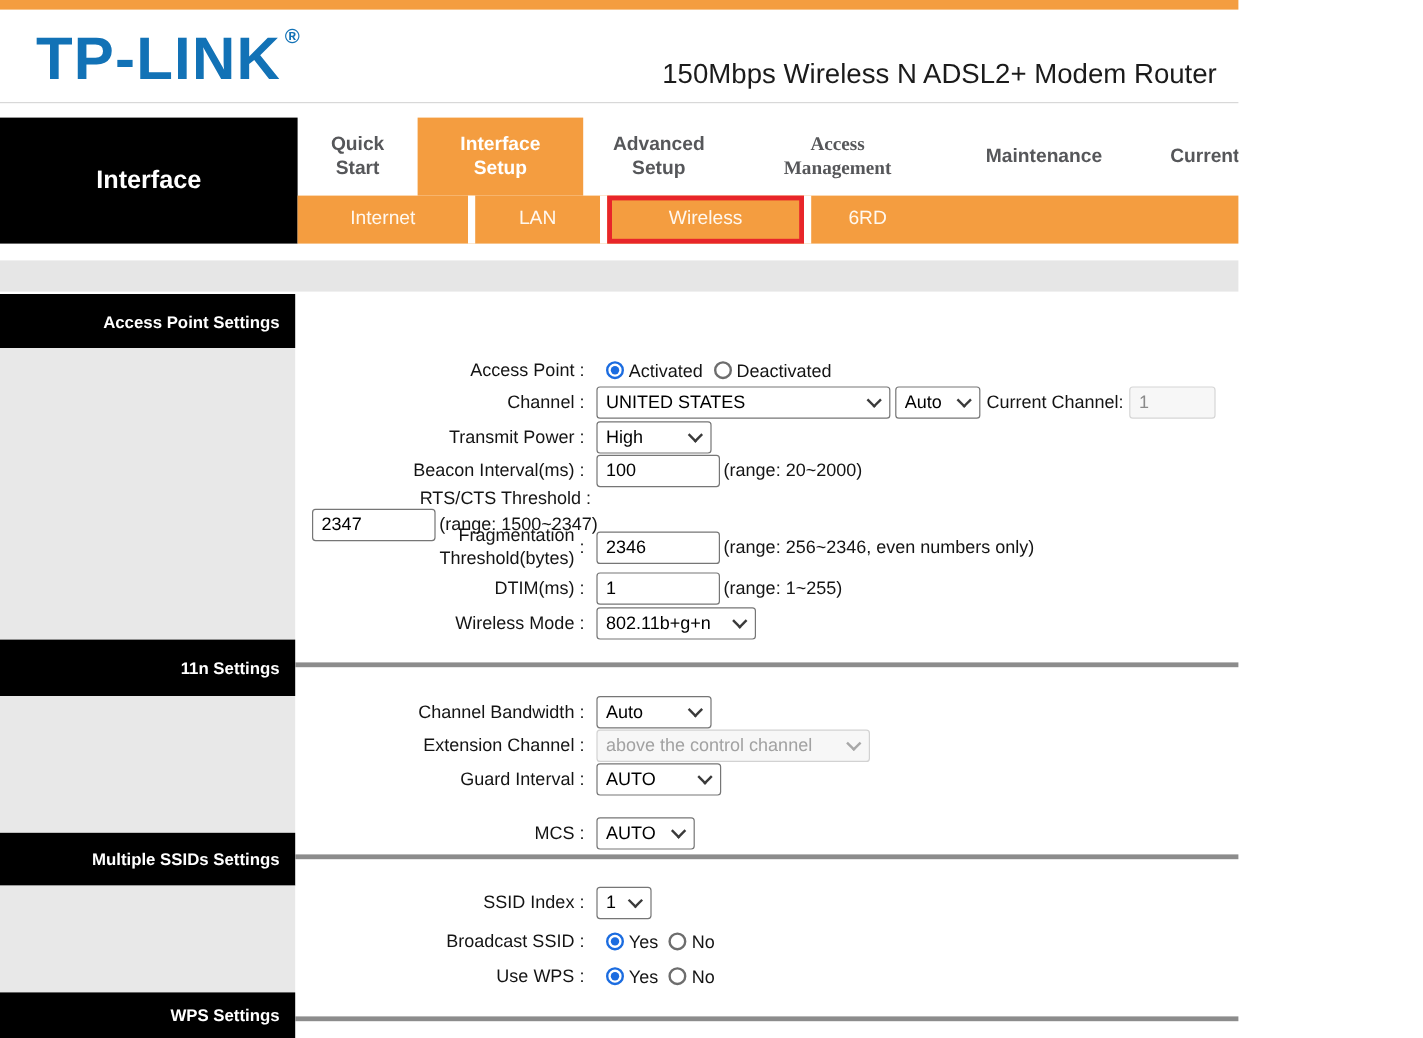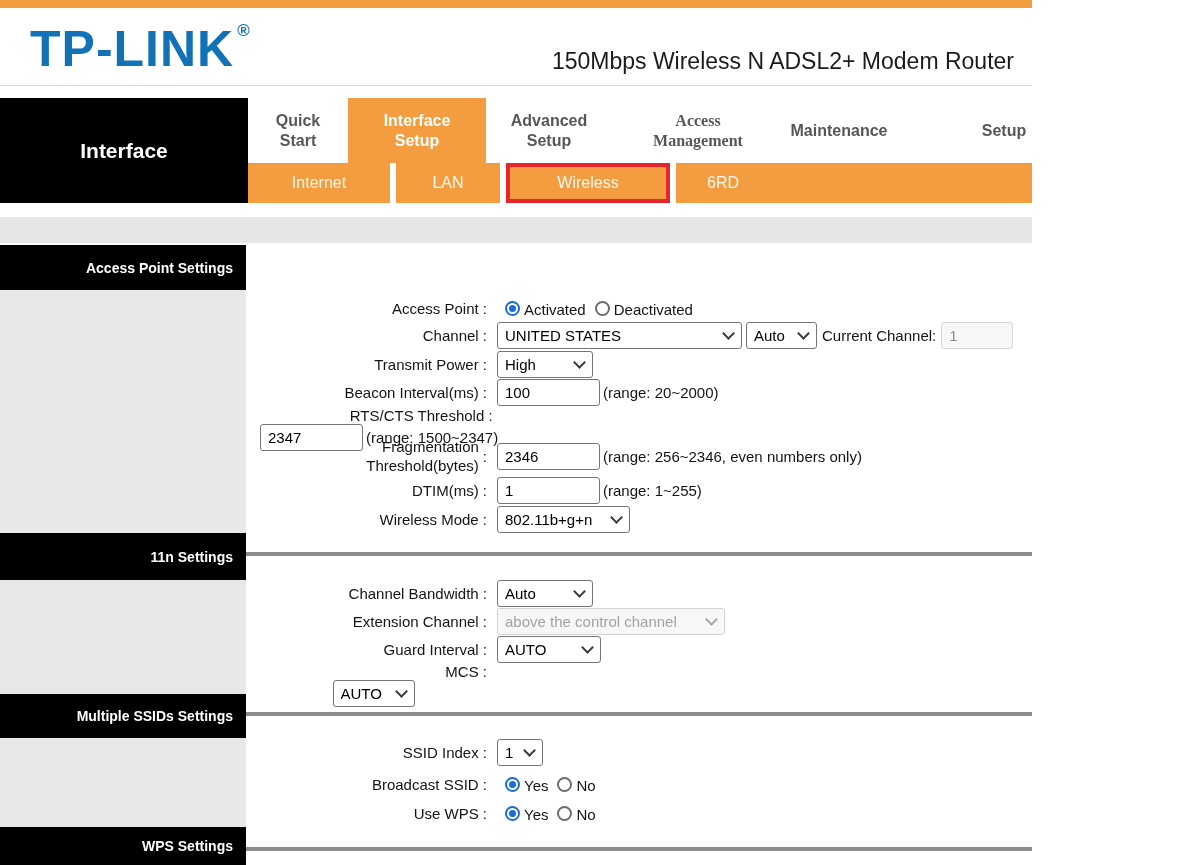--- a/index.html
+++ b/index.html
@@ -82,25 +82,25 @@
   </div>
   <div class="abs tab active" style="left:348px;width:138px;">
     <span style="max-width:84px;">Interface Setup</span>
   </div>
   <div class="abs tab" style="left:486px;width:126px;">
     <span style="max-width:90px;">Advanced Setup</span>
   </div>
   <div class="abs tab" style="left:612px;width:172px;">
     <span style="max-width:114px;font-family:Liberation Serif, serif;">Access Management</span>
   </div>
-  <div class="abs tab" style="left:753px;width:172px;text-align:center;">
+  <div class="abs tab" style="left:784px;width:172px;text-align:center;">
     <span>Maintenance</span>
   </div>
   <div class="abs tab" style="left:956px;width:96px;">
-    <span>Setup</span>
+    <span>Current</span>
   </div>
   <div class="abs tab" style="left:1052px;width:134px;justify-content:flex-end;padding-right:20px;box-sizing:border-box;">
     <span>Help</span>
   </div>
 
   <div class="abs subnav-bg"></div>
   <div class="abs subtab" style="left:248px;width:142px;">
     <span>Internet</span>
   </div>
   <div class="abs subsep" style="left:390px;"></div>
@@ -242,21 +242,21 @@
   <div class="row" style="top:635px;">
     <div class="lblcell">Guard Interval :</div>
     <div class="ctl">
       <div class="sel" style="width:104px;">
         <span class="txt">AUTO</span>
         <span class="chev"></span>
       </div>
     </div>
   </div>
 
-  <div class="row" style="top:663px;flex-direction:column;">
+  <div class="row" style="top:680px;">
     <div class="lblcell">MCS :</div>
     <div class="ctl">
       <div class="sel" style="width:82px;">
         <span class="txt">AUTO</span>
         <span class="chev"></span>
       </div>
     </div>
   </div>
 
   <div class="row" style="top:738px;">

